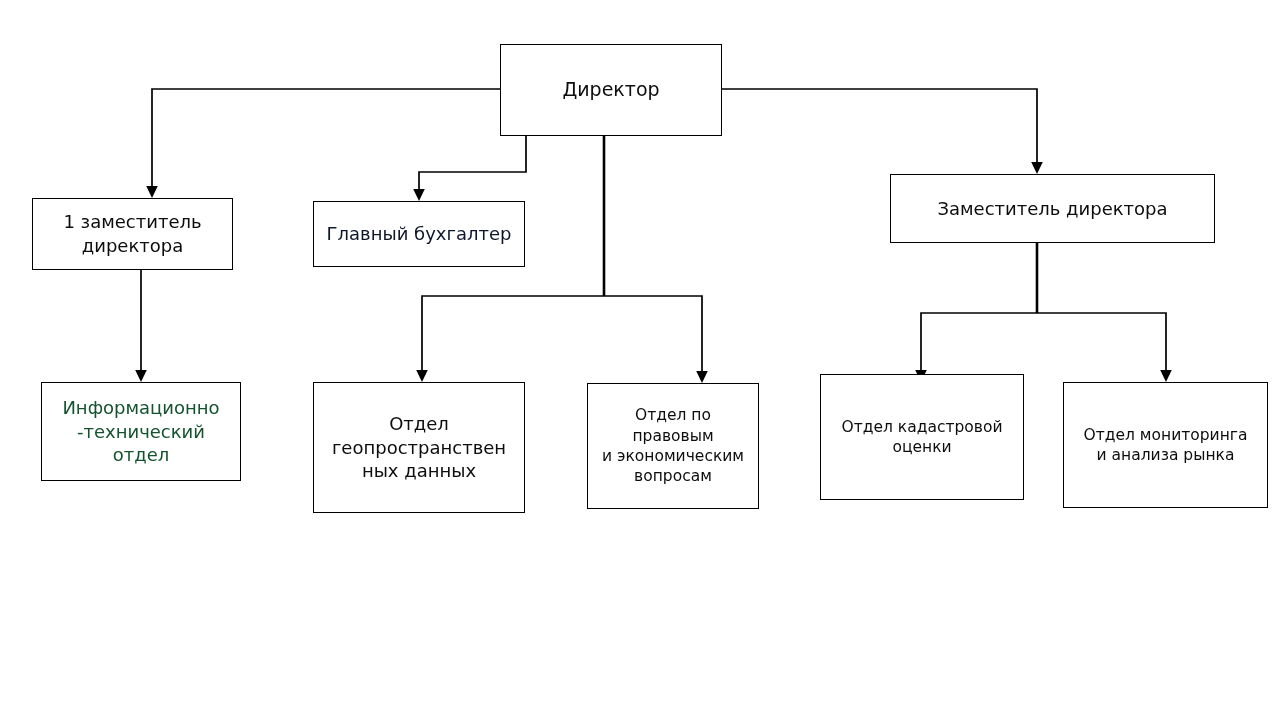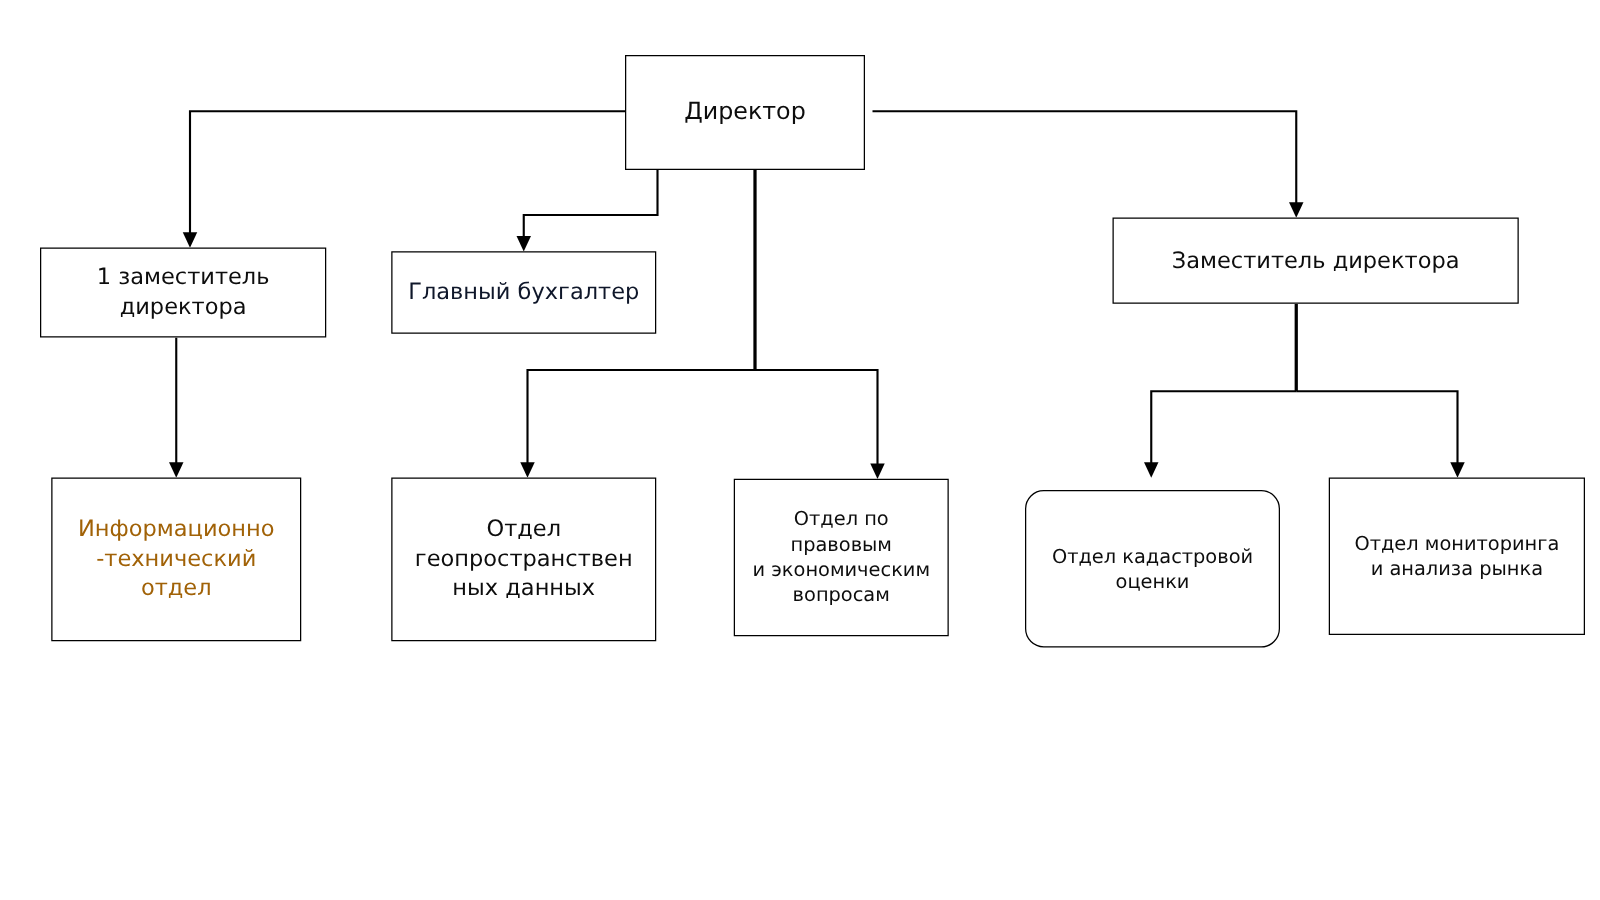--- a/index.html
+++ b/index.html
@@ -67,49 +67,49 @@
         <polyline points="604,296 702,296 702,377" fill="none" stroke="#000000" stroke-width="1.7" stroke-linejoin="miter" stroke-linecap="butt" marker-end="url(#arrowhead)"></polyline>
         <polyline points="698,89 1037,89 1037,168" fill="none" stroke="#000000" stroke-width="1.7" stroke-linejoin="miter" stroke-linecap="butt" marker-end="url(#arrowhead)"></polyline>
         <polyline points="1037,243 1037,313" fill="none" stroke="#000000" stroke-width="2.6" stroke-linejoin="miter" stroke-linecap="butt"></polyline>
         <polyline points="1037,313 921,313 921,376" fill="none" stroke="#000000" stroke-width="1.7" stroke-linejoin="miter" stroke-linecap="butt" marker-end="url(#arrowhead)"></polyline>
         <polyline points="1037,313 1166,313 1166,376" fill="none" stroke="#000000" stroke-width="1.7" stroke-linejoin="miter" stroke-linecap="butt" marker-end="url(#arrowhead)"></polyline>
         <polyline points="141,270 141,376" fill="none" stroke="#000000" stroke-width="1.7" stroke-linejoin="miter" stroke-linecap="butt" marker-end="url(#arrowhead)"></polyline>
       </g>
   </svg>
 
   <div id="node-layer">
-      <div class="node-box" style="left: 500px; top: 44px; width: 192px; height: 92px; border-color: rgb(0, 0, 0); color: rgb(13, 13, 13);">
+      <div class="node-box" style="left: 500px; top: 44px; width: 222px; height: 92px; border-color: rgb(0, 0, 0); color: rgb(13, 13, 13);">
         <span class="node-label fs-lg">Директор</span>
       </div>
-      <div class="node-box" style="left: 32px; top: 198px; width: 229px; height: 72px; border-color: rgb(0, 0, 0); color: rgb(13, 13, 13); align-items: center;">
+      <div class="node-box" style="left: 32px; top: 198px; width: 201px; height: 72px; border-color: rgb(0, 0, 0); color: rgb(13, 13, 13); align-items: center;">
         <span class="node-label fs-md">1 заместитель
 директора</span>
       </div>
       <div class="node-box" style="left: 313px; top: 201px; width: 212px; height: 66px; border-color: rgb(0, 0, 0); color: #0f172a;">
         <span class="node-label fs-md">Главный бухгалтер</span>
       </div>
       <div class="node-box" style="left: 890px; top: 174px; width: 325px; height: 69px; border-color: rgb(0, 0, 0); color: rgb(13, 13, 13);">
         <span class="node-label fs-md">Заместитель директора</span>
       </div>
-      <div class="node-box" style="left: 41px; top: 382px; width: 200px; height: 131px; border-color: rgb(0, 0, 0); color: #a16207;">
+      <div class="node-box" style="left: 41px; top: 382px; width: 200px; height: 99px; border-color: rgb(0, 0, 0); color: #14532d;">
         <span class="node-label fs-md">Информационно
 -технический
 отдел</span>
       </div>
       <div class="node-box" style="left: 313px; top: 382px; width: 212px; height: 131px; border-color: rgb(0, 0, 0); color: rgb(13, 13, 13);">
         <span class="node-label fs-md">Отдел
 геопространствен
 ных данных</span>
       </div>
       <div class="node-box" style="left: 587px; top: 383px; width: 172px; height: 126px; border-color: rgb(0, 0, 0); color: rgb(13, 13, 13);">
         <span class="node-label fs-sm">Отдел по правовым
 и экономическим
 вопросам</span>
       </div>
-      <div class="node-box" style="left: 820px; top: 392px; width: 204px; height: 126px; border-color: rgb(0, 0, 0); color: rgb(13, 13, 13); border-radius: 15px;">
+      <div class="node-box" style="left: 820px; top: 374px; width: 204px; height: 126px; border-color: rgb(0, 0, 0); color: rgb(13, 13, 13);">
         <span class="node-label fs-sm">Отдел кадастровой
 оценки</span>
       </div>
       <div class="node-box" style="left: 1063px; top: 382px; width: 205px; height: 126px; border-color: rgb(0, 0, 0); color: rgb(13, 13, 13);">
         <span class="node-label fs-sm">Отдел мониторинга
 и анализа рынка</span>
       </div>
     </div>
 
 </div>

